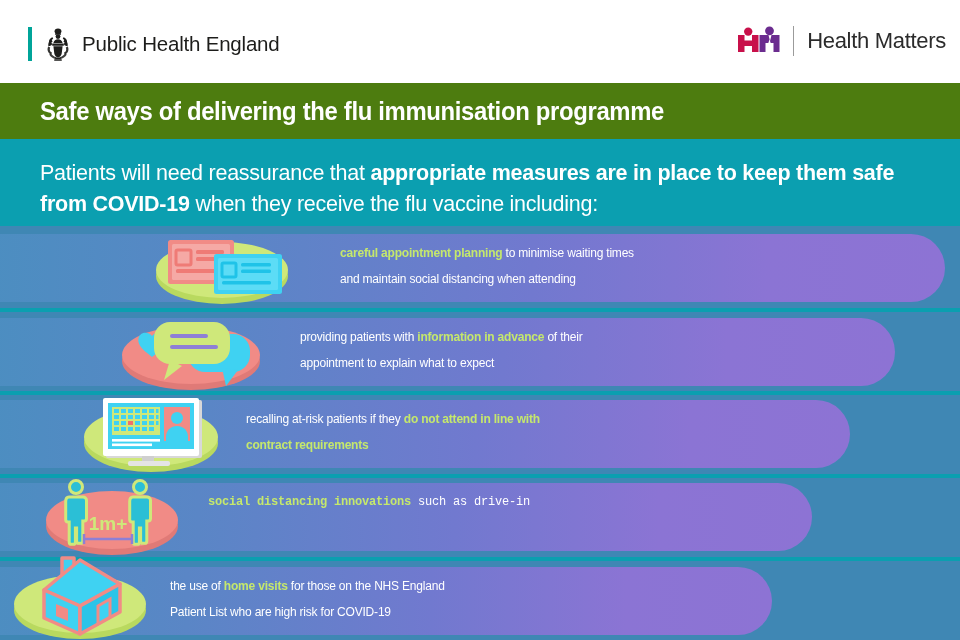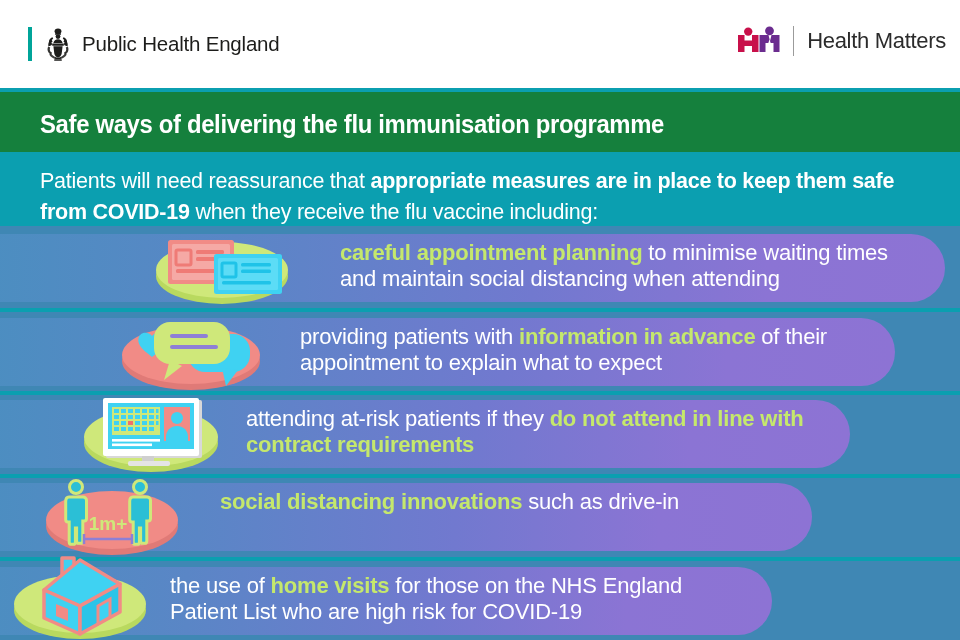--- a/index.html
+++ b/index.html
@@ -17,49 +17,49 @@
   .phe-crest{width:30px;height:34px;position:relative;margin-right:9px;}
   .phe-crest svg{display:block;}
   .phe-text{font-size:20.5px;color:#1d1d1b;letter-spacing:-0.2px;font-weight:400;white-space:nowrap;}
 
   .hm-logo{position:absolute;right:30px;top:26px;display:flex;align-items:center;}
   .hm-mark{width:44px;height:30px;position:relative;margin-right:12px;}
   .hm-divider{width:1px;height:30px;background:#9b9b9b;margin-right:13px;}
   .hm-text{font-size:22px;color:#2b2b2b;letter-spacing:-0.3px;white-space:nowrap;}
 
   
-  .titlebar{position:absolute;left:0;top:92px;width:960px;height:64px;background:#15803d;}
+  .titlebar{position:absolute;left:0;top:83px;width:960px;height:56px;background:#4d7c0f;}
   .titlebar .t{
     position:absolute;left:40px;top:50%;transform:translateY(-50%);
     color:#ffffff;font-size:25px;font-weight:700;letter-spacing:-0.35px;
     font-family:"Liberation Sans Narrow","Liberation Sans",sans-serif;
     transform:translateY(-50%) scaleX(0.955);transform-origin:left center;
     white-space:nowrap;
   }
 
   
-  .intro{position:absolute;left:0;top:152px;width:960px;height:82px;background:#0b9fb0;}
+  .intro{position:absolute;left:0;top:144px;width:960px;height:82px;background:#0b9fb0;}
   .intro p{
     position:absolute;left:40px;top:14px;width:880px;margin:0;
     color:#ffffff;font-size:21.5px;line-height:31px;letter-spacing:-0.25px;
   }
   .intro b{font-weight:700;}
 
   
   .bands{position:absolute;left:0;top:226px;width:960px;height:414px;}
   .band{position:absolute;left:0;width:960px;background:#3f87b4;}
   .band .sep{position:absolute;left:0;top:0;width:960px;height:4px;background:#0b9fb0;}
 
   
   .pill{
     position:absolute;left:-40px;height:68px;border-radius:34px;
     background:linear-gradient(90deg,#4a8fc0 0%,#5a86c6 28%,#7179cf 58%,#8b74d4 82%,#8d73d4 100%);
   }
   .pill-text{
-    position:absolute;color:#ffffff;font-size:22px;line-height:26px;letter-spacing:-0.2px;
+    position:absolute;color:#ffffff;font-size:12px;line-height:26px;letter-spacing:-0.2px;
   }
   .pill-text .hl{color:#c5e86c;font-weight:700;}
 
   
   .ellipse{position:absolute;border-radius:50%;}
   .ell-lime{background:#cfe87a;}
   .ell-lime-sh{background:#b9d95f;}
   .ell-coral{background:#f18b86;}
   .ell-coral-sh{background:#e07a77;}
   .iconwrap{position:absolute;}
@@ -230,21 +230,21 @@
         <path d="M79 30c-7 0-11 5-11 11v4h22v-4c0-6-4-11-11-11z" fill="#3fd2f2"></path>
 
         <rect x="14" y="43" width="48" height="2.6" fill="#ffffff"></rect>
         <rect x="14" y="47.5" width="40" height="2.6" fill="#ffffff"></rect>
 
         <rect x="44" y="60" width="12" height="6" fill="#cfcfcf"></rect>
         <rect x="30" y="65" width="42" height="5" rx="2" fill="#e4e4e4"></rect>
       </svg>
     </div>
     <div class="pill-text" style="left:246px;top:180px;width:640px;">
-      <span>attending at-risk patients if they </span><span class="hl">do not attend in line with</span><br>
+      <span>recalling at-risk patients if they </span><span class="hl">do not attend in line with</span><br>
       <span class="hl">contract requirements</span>
     </div>
 
     <div class="band" style="top:248px;height:83px;">
         <div class="sep"></div>
       </div>
     <div class="pill" style="top:257px;width:852px;"></div>
     <div class="ellipse ell-coral-sh" style="left:46px;top:271px;width:132px;height:58px;"></div>
     <div class="ellipse ell-coral" style="left:46px;top:265px;width:132px;height:58px;"></div>
     <div class="iconwrap" style="left:56px;top:250px;">
@@ -259,21 +259,21 @@
           <circle cx="84" cy="11" r="6.5" fill="#2bbfd6" stroke="#cfe87a" stroke-width="3"></circle>
           <path d="M77 21h14c2 0 3.5 1.6 3.5 3.5v18c0 1.4-1 2.4-2.3 2.4h-1.4v20c0 1.4-1 2.4-2.3 2.4h-1.6c-1.3 0-2.3-1-2.3-2.4V52h-1.2v13.9c0 1.4-1 2.4-2.3 2.4h-1.6c-1.3 0-2.3-1-2.3-2.4v-20H76c-1.3 0-2.3-1-2.3-2.4v-18C73.7 22.6 75.2 21 77 21z" fill="#2bbfd6" stroke="#cfe87a" stroke-width="3"></path>
         </g>
 
         <line x1="28" y1="63" x2="76" y2="63" stroke="#8e7fd6" stroke-width="2.5"></line>
         <line x1="28" y1="58" x2="28" y2="68" stroke="#8e7fd6" stroke-width="2.5"></line>
         <line x1="76" y1="58" x2="76" y2="68" stroke="#8e7fd6" stroke-width="2.5"></line>
         <text x="52" y="54" text-anchor="middle" font-family="Liberation Sans, sans-serif" font-size="19" font-weight="700" fill="#cfe87a">1m+</text>
       </svg>
     </div>
-    <div class="pill-text" style="left:220px;top:263px;width:640px;">
+    <div class="pill-text" style="left:208px;top:263px;width:640px;font-family:Liberation Mono, monospace;">
       <span class="hl">social distancing innovations</span><span> such as drive-in</span><br>
     </div>
 
     <div class="band" style="top:331px;height:83px;">
         <div class="sep"></div>
       </div>
     <div class="pill" style="top:341px;width:812px;"></div>
     <div class="ellipse ell-lime-sh" style="left:14px;top:355px;width:132px;height:58px;"></div>
     <div class="ellipse ell-lime" style="left:14px;top:349px;width:132px;height:58px;"></div>
     <div class="iconwrap" style="left:22px;top:320px;">

